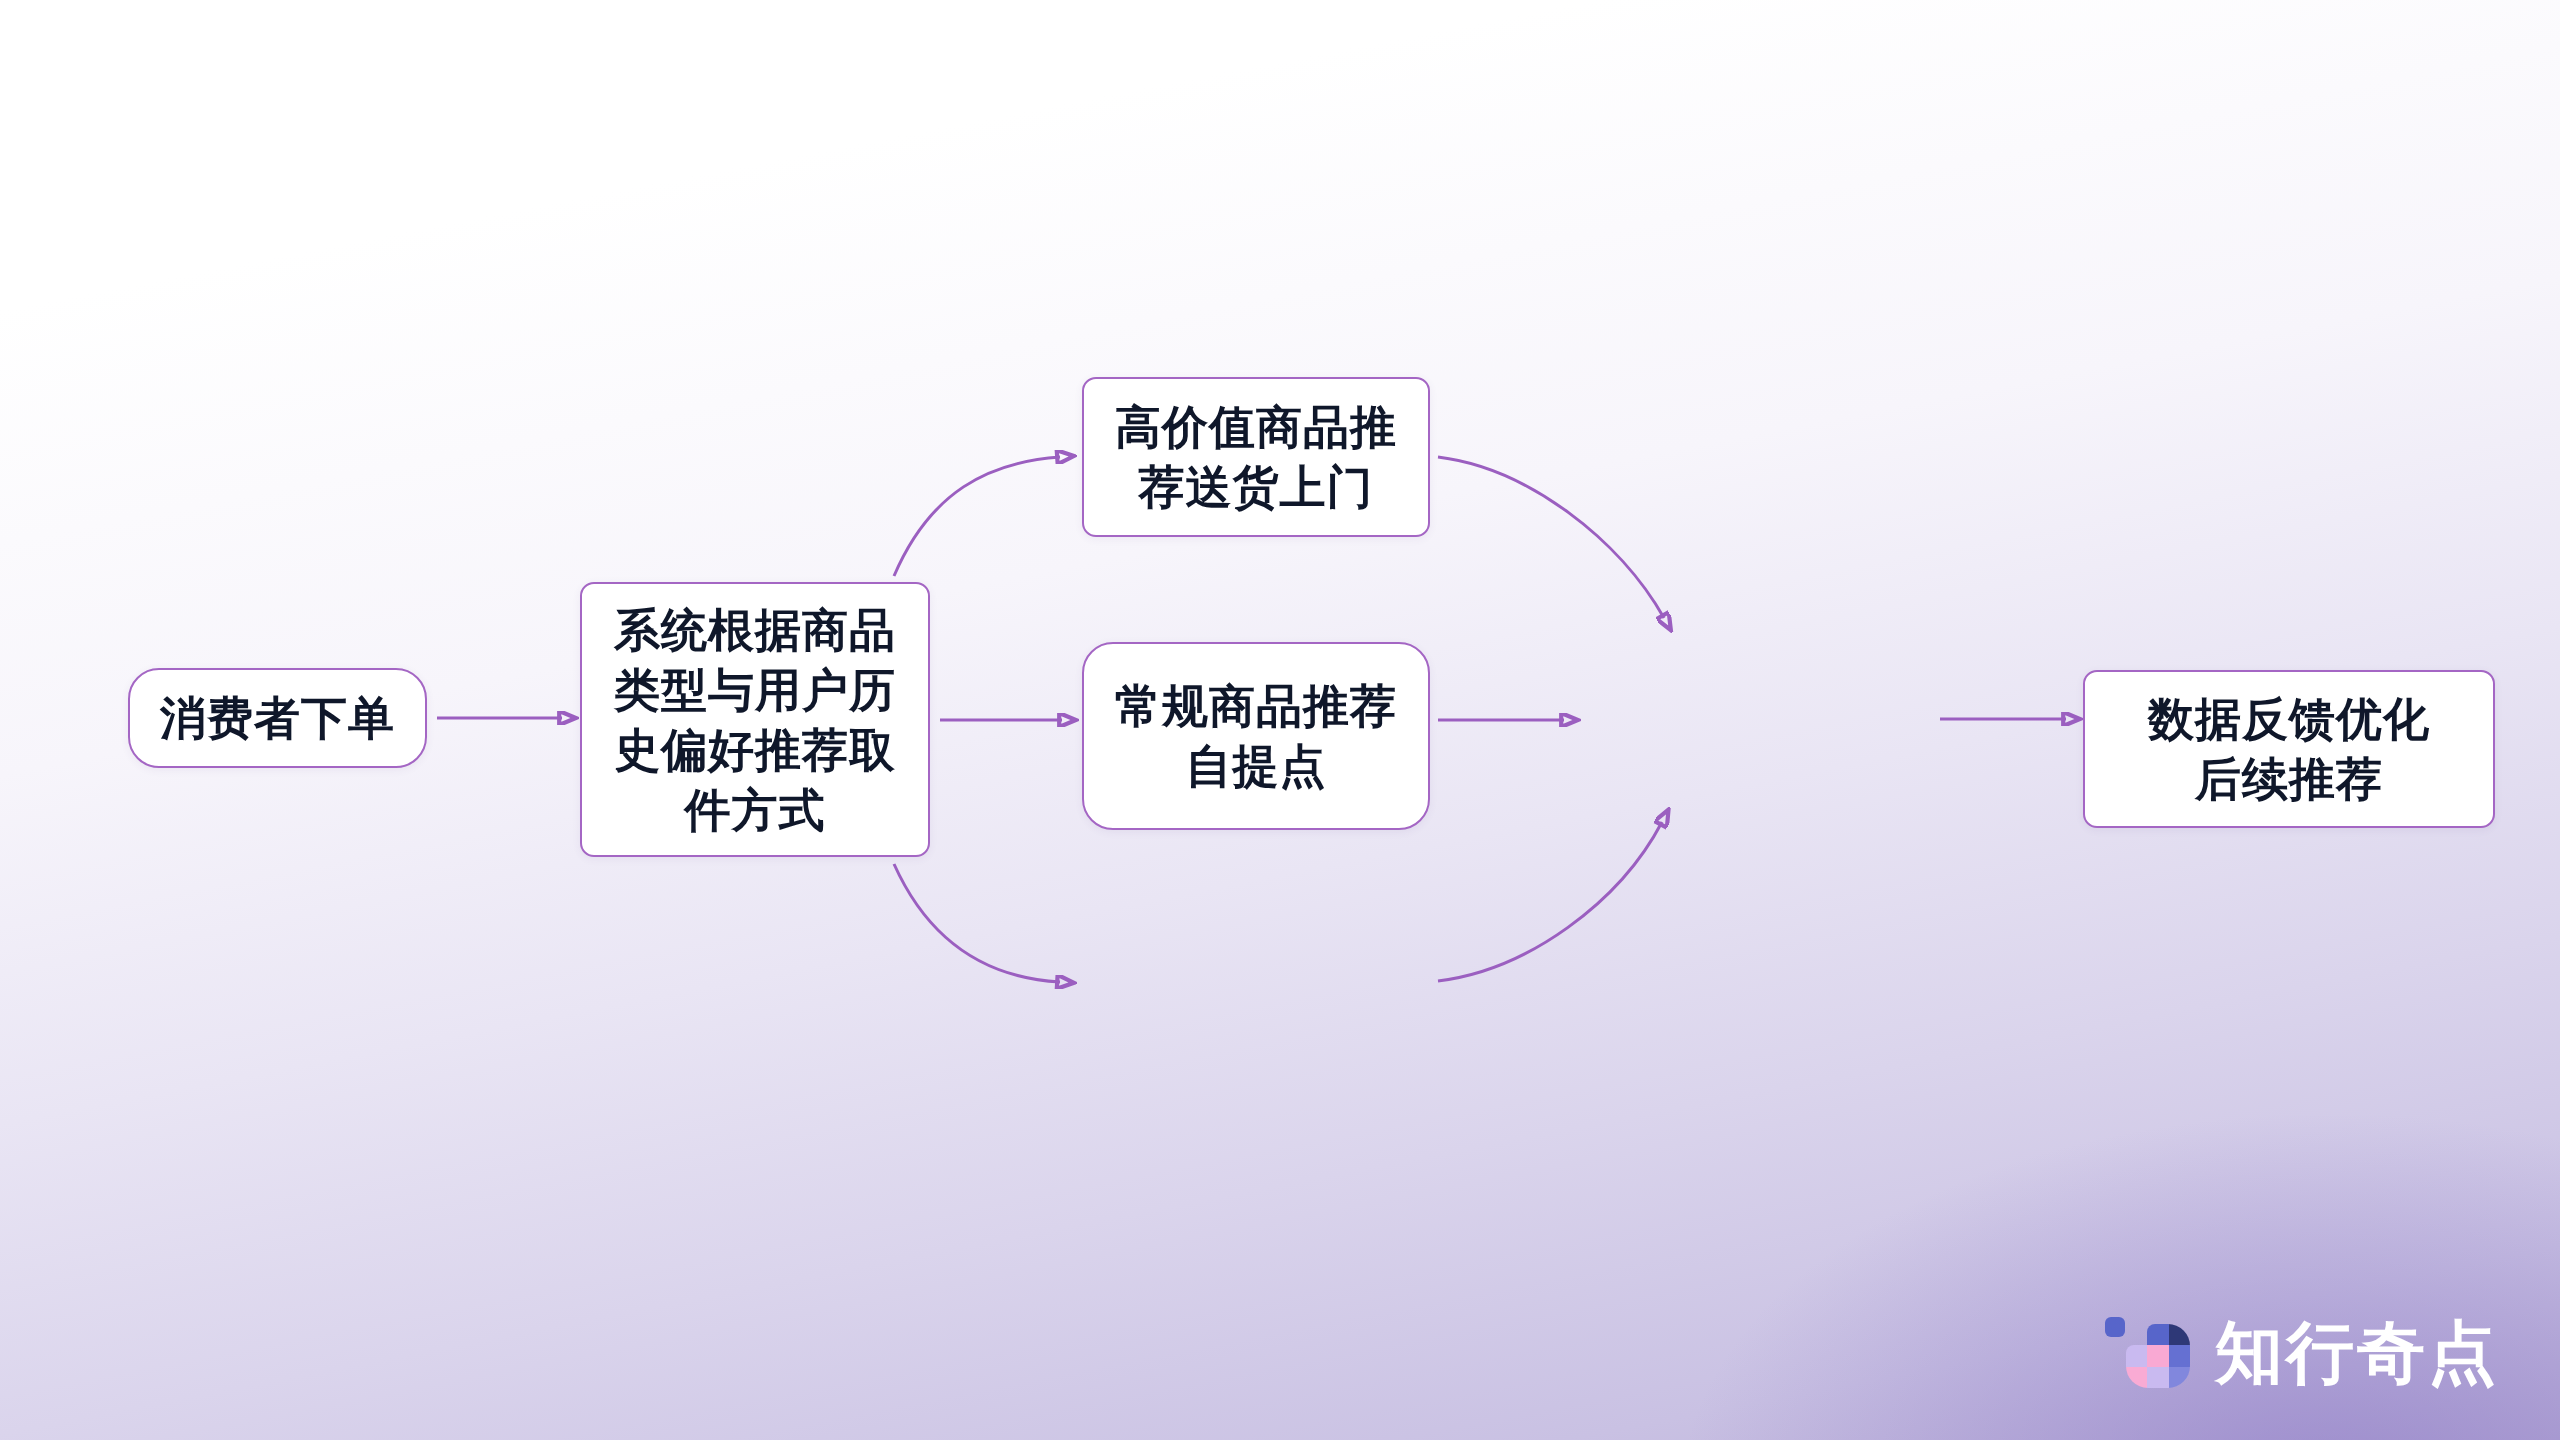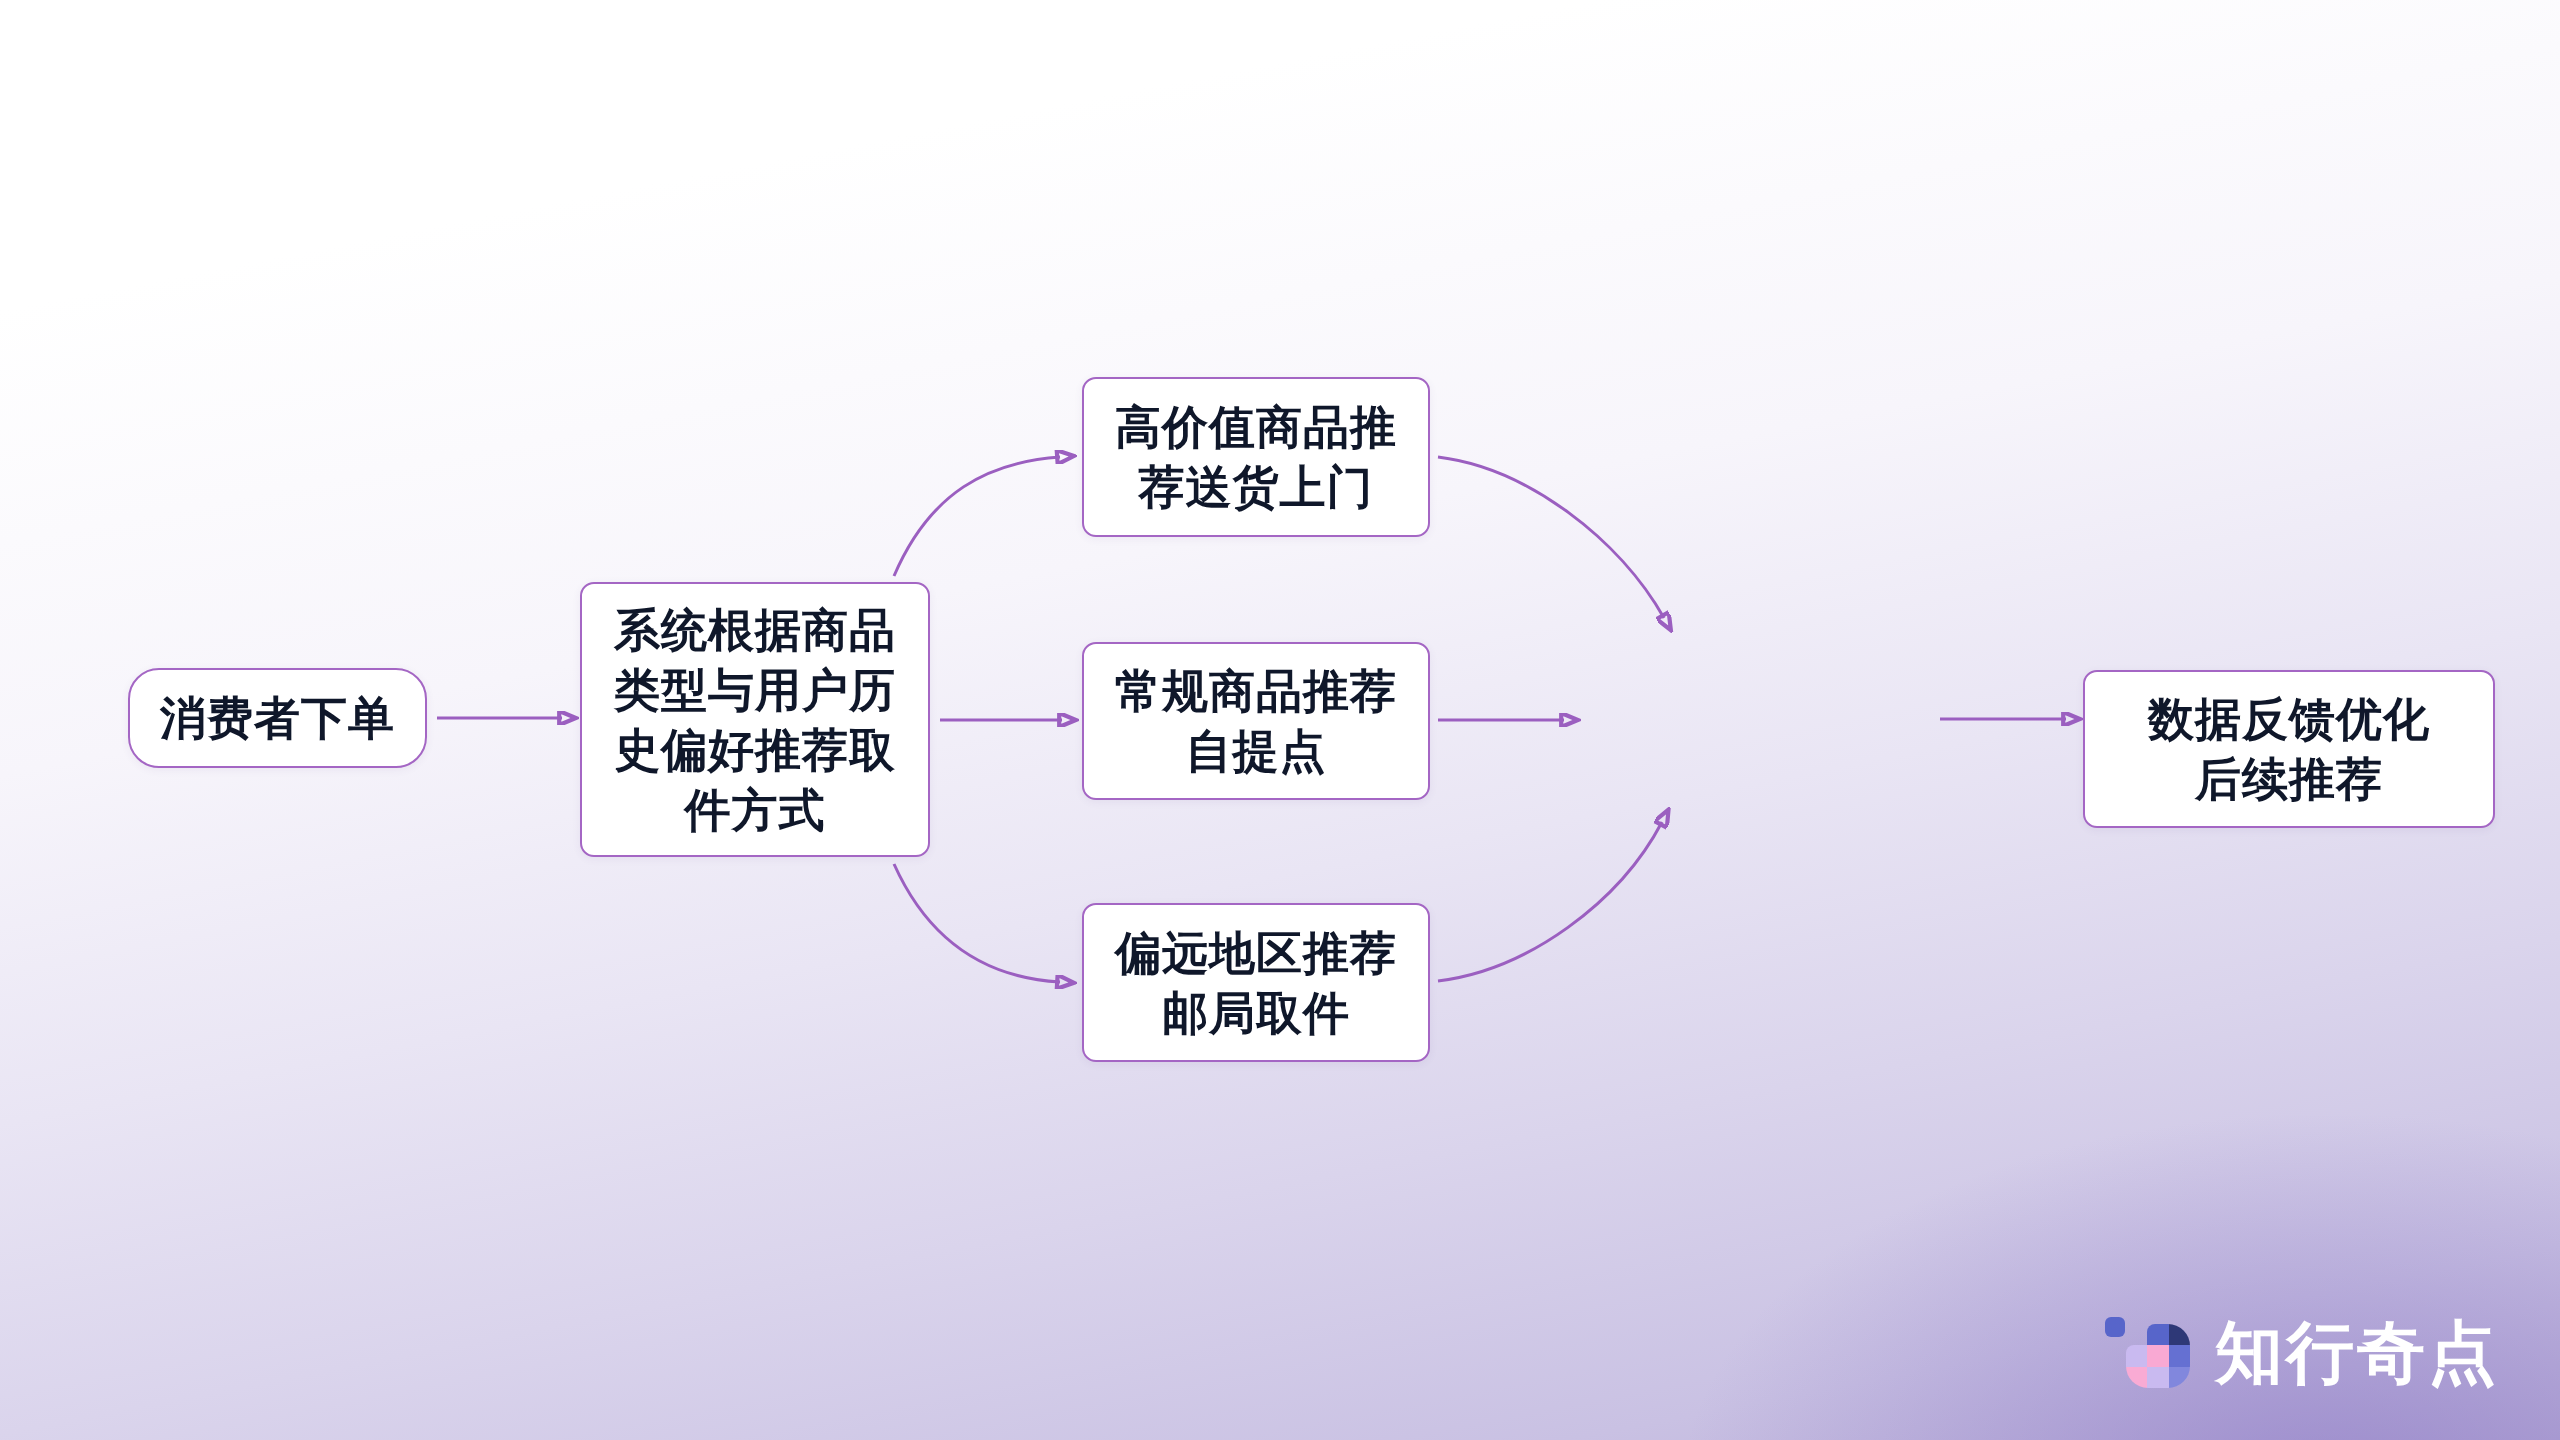--- a/index.html
+++ b/index.html
@@ -32,21 +32,21 @@
     text-align: center;
     font-weight: 700;
     font-size: 46px;
     line-height: 60px;
     color: #0f172a;
     letter-spacing: 1px;
   }
   .n1 { left: 128px;  top: 668px; width: 299px; height: 100px; border-radius: 31px; }
   .n2 { left: 580px;  top: 582px; width: 350px; height: 275px; justify-content: center; }
   .n3 { left: 1082px; top: 377px; width: 348px; height: 160px; }
-  .n4 { left: 1082px; top: 642px; width: 348px; height: 158px; }
+  .n4 { left: 1082px; top: 642px; width: 348px; height: 188px; border-radius: 31px; }
   .n5 { left: 1082px; top: 903px; width: 348px; height: 159px; }
   .n6 { left: 1583px; top: 641px; width: 349px; height: 156px; }
   .n7 { left: 2083px; top: 640px; width: 412px; height: 158px; margin-top: 30px; }
 
   
   .connectors {
     position: absolute;
     left: 0; top: 0;
     width: 2560px; height: 1440px;
     pointer-events: none;
@@ -132,24 +132,20 @@
   <div class="node n3">
     <span class="node-text">高价值商品推
 荐送货上门</span>
   </div>
 
   <div class="node n4">
     <span class="node-text">常规商品推荐
 自提点</span>
   </div>
 
-  <div class="node n5">
-    <span class="node-text">偏远地区推荐
-邮局取件</span>
-  </div>
 
 
   <div class="node n7">
     <span class="node-text">数据反馈优化
 后续推荐</span>
   </div>
 
   <div class="logo">
     <div class="logo-icon">
       <div class="logo-chip"></div>

